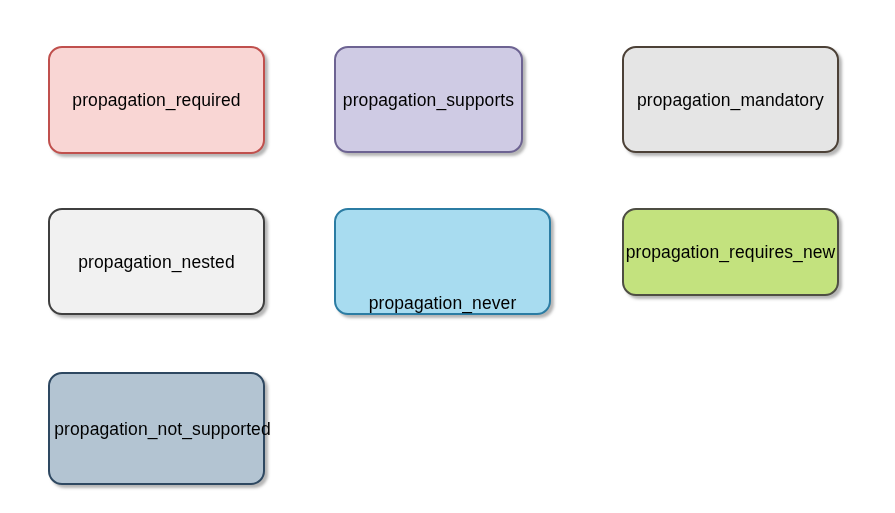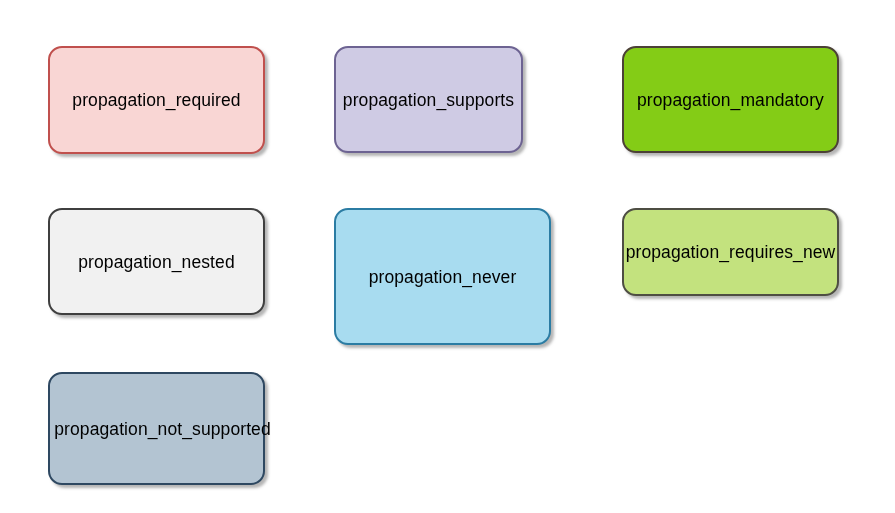--- a/index.html
+++ b/index.html
@@ -42,27 +42,27 @@
 </head>
 <body>
 
 <div id="diagram" style="width: 895px; height: 513px; background: rgb(255, 255, 255);">
     <div class="node" style="left: 48px; top: 46px; width: 217px; height: 108px; background: rgb(249, 214, 212); border-color: rgb(192, 80, 77);">
       <span class="node-label">propagation_required</span>
     </div>
     <div class="node" style="left: 334px; top: 46px; width: 189px; height: 107px; background: rgb(207, 203, 228); border-color: rgb(109, 99, 146);">
       <span class="node-label">propagation_supports</span>
     </div>
-    <div class="node" style="left: 622px; top: 46px; width: 217px; height: 107px; background: #84cc16; border-color: rgb(76, 65, 55);">
+    <div class="node" style="left: 622px; top: 46px; width: 217px; height: 107px; background: #e5e5e5; border-color: rgb(76, 65, 55);">
       <span class="node-label">propagation_mandatory</span>
     </div>
     <div class="node" style="left: 48px; top: 208px; width: 217px; height: 107px; background: rgb(241, 241, 241); border-color: rgb(63, 63, 63); align-items: center;">
       <span class="node-label">propagation_nested</span>
     </div>
-    <div class="node" style="left: 334px; top: 208px; width: 217px; height: 137px; background: rgb(168, 220, 240); border-color: rgb(43, 124, 163);">
+    <div class="node" style="left: 334px; top: 208px; width: 217px; height: 107px; background: rgb(168, 220, 240); border-color: rgb(43, 124, 163); align-items: flex-end;">
       <span class="node-label">propagation_never</span>
     </div>
     <div class="node" style="left: 622px; top: 208px; width: 217px; height: 88px; background: rgb(195, 226, 126); border-color: rgb(78, 78, 67);">
       <span class="node-label">propagation_requires_new</span>
     </div>
     <div class="node" style="left: 48px; top: 372px; width: 217px; height: 113px; background: rgb(179, 196, 210); border-color: rgb(46, 72, 97); padding-left: 12px;">
       <span class="node-label">propagation_not_supported</span>
     </div>
   </div>
 

